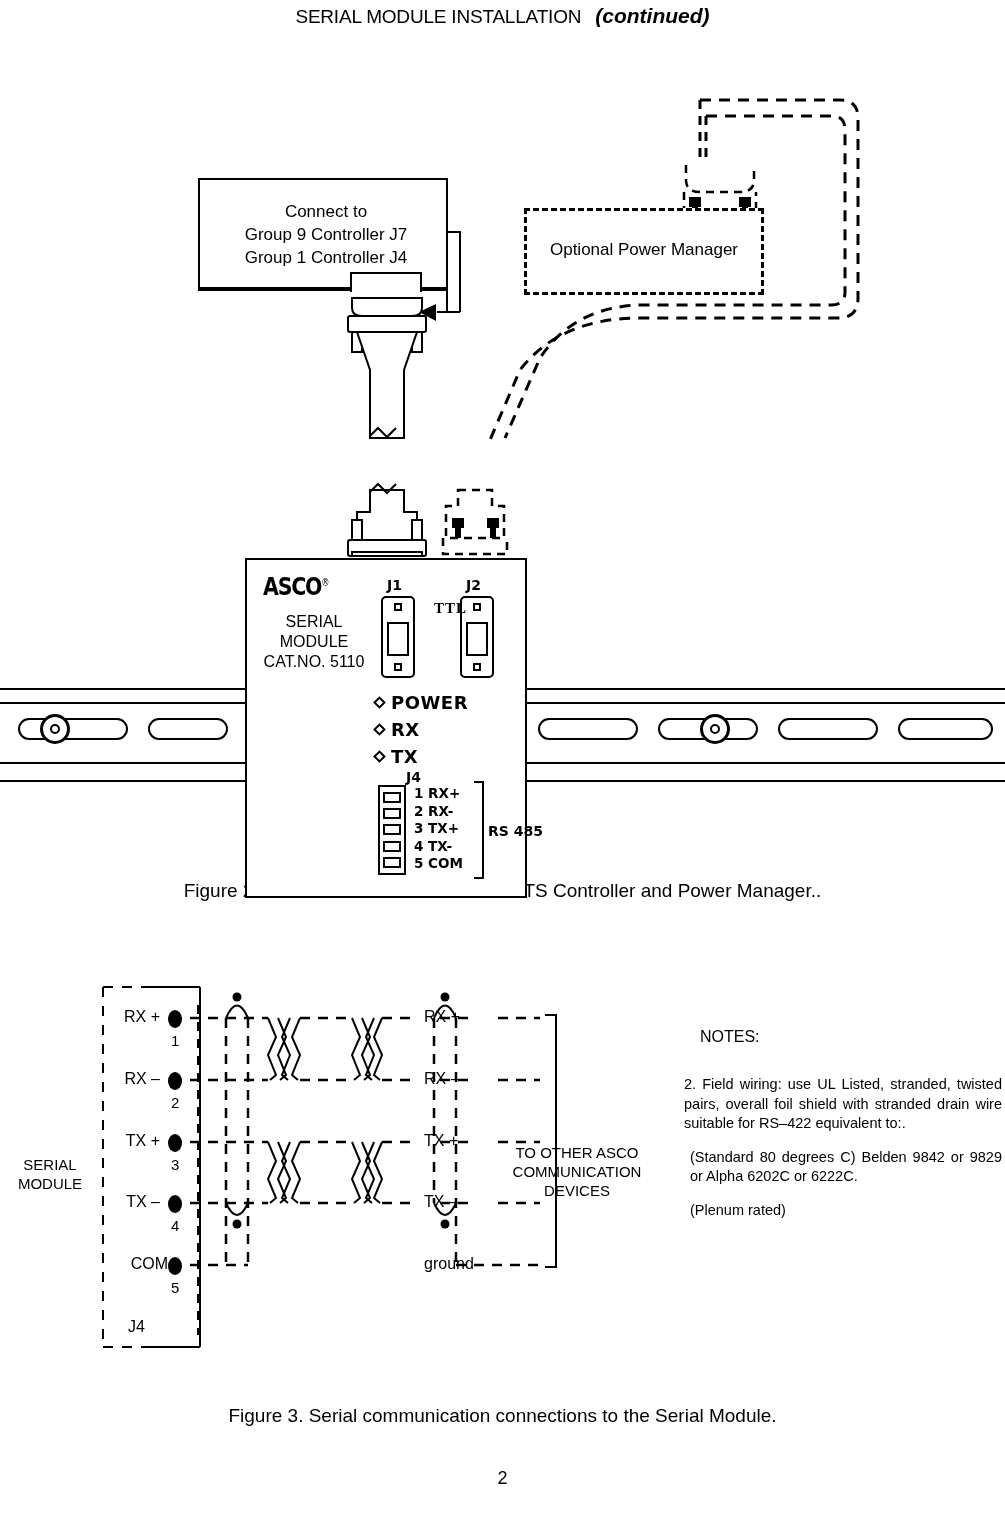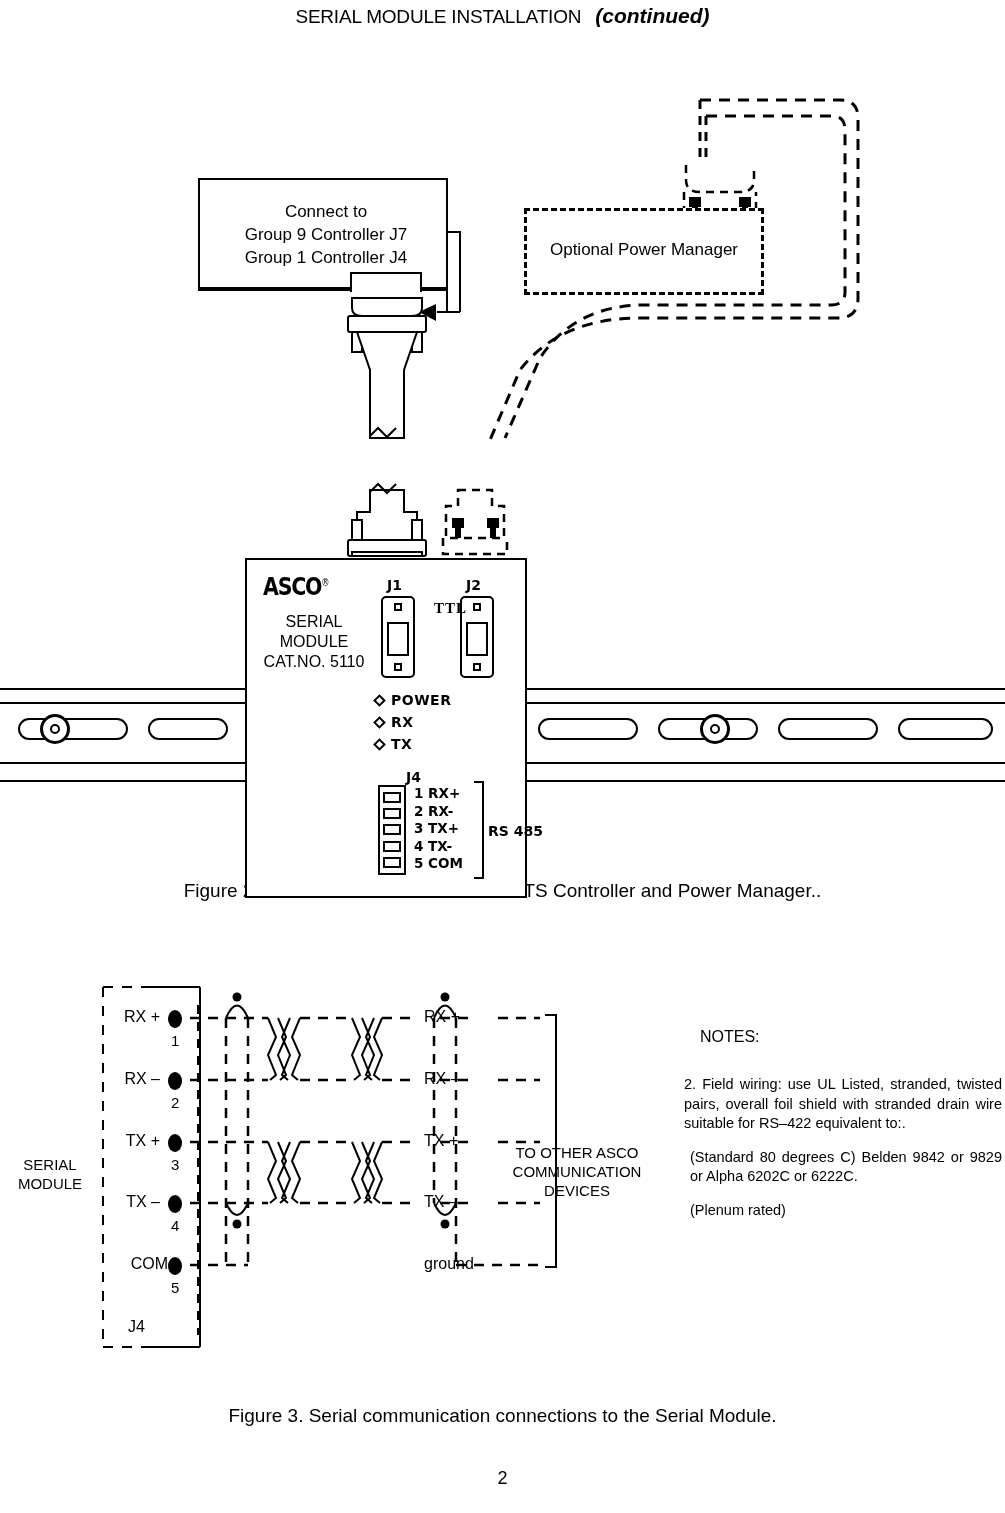--- a/index.html
+++ b/index.html
@@ -141,21 +141,21 @@
     border: 2px solid #000;
     background: #fff;
     box-sizing: border-box;
   }
 
   
   .leds { left: 375px; top: 652px; z-index: 7; }
   .led-row {
     display: flex; align-items: center;
     margin-bottom: 6px;
-    font-size: 14px; font-weight: bold; letter-spacing: 0.5px;
+    font-size: 18px; font-weight: bold; letter-spacing: 0.5px;
     font-family: "DejaVu Sans", sans-serif;
   }
   .led-dia {
     width: 9px; height: 9px;
     border: 2px solid #000;
     transform: rotate(45deg);
     margin-right: 7px;
     box-sizing: border-box;
   }
 

